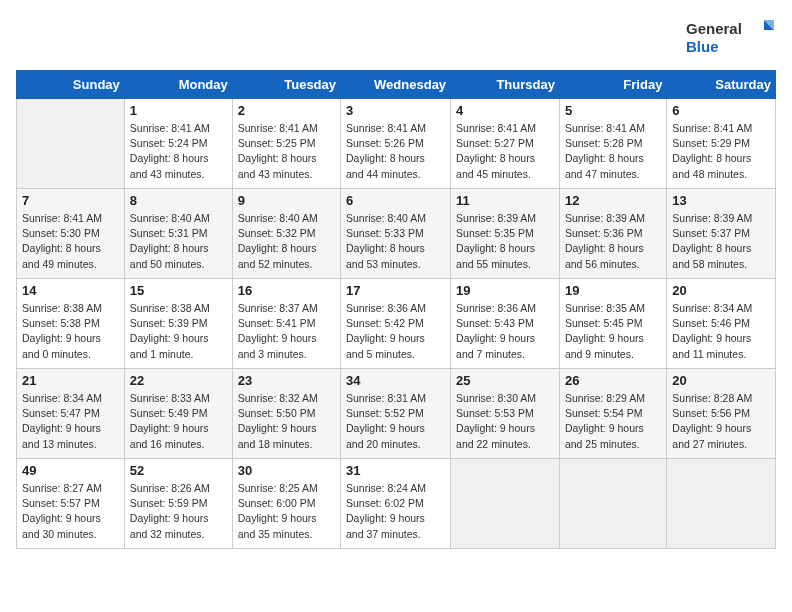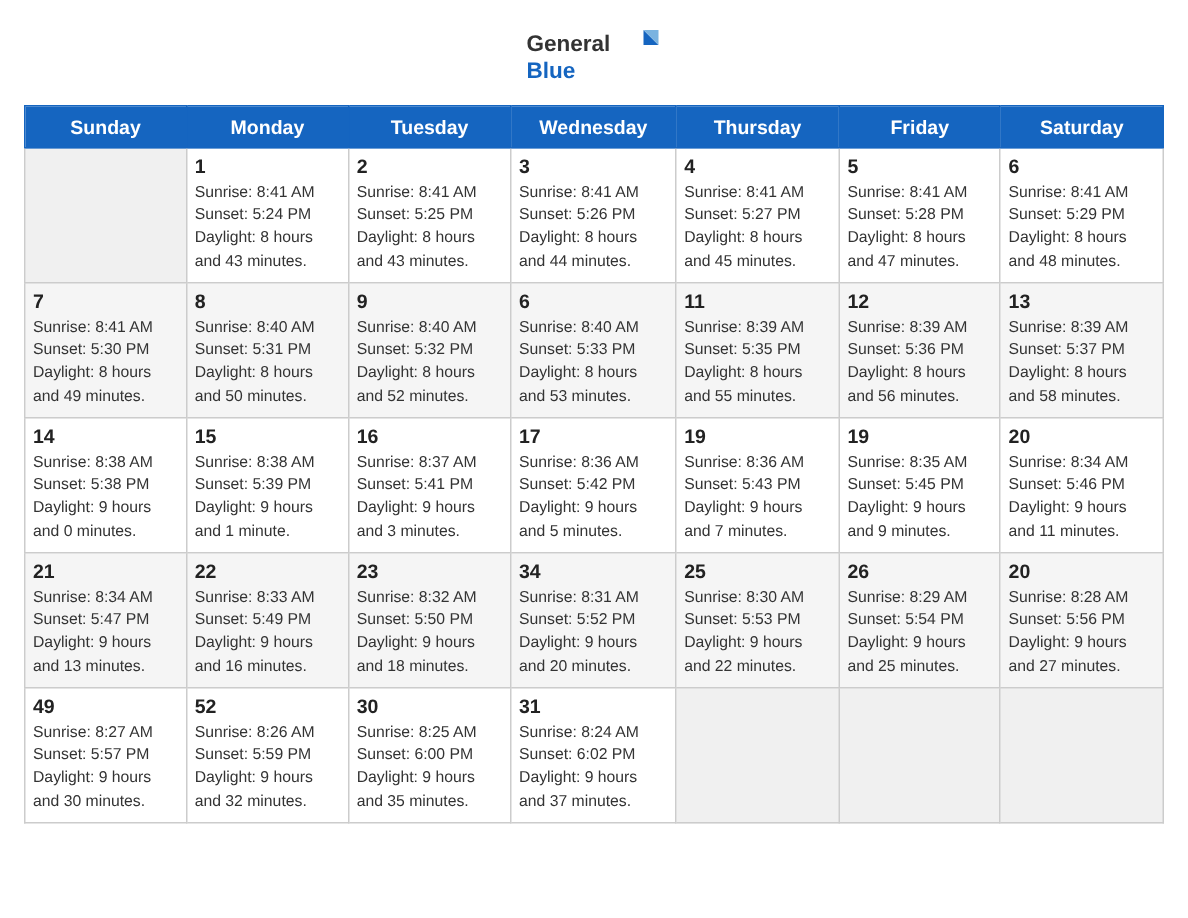--- a/index.html
+++ b/index.html
@@ -5,21 +5,21 @@
     * { box-sizing: border-box; margin: 0; padding: 0; }
     body {
       font-family: Arial, sans-serif;
       background: #fff;
       width: 792px;
       min-height: 612px;
       padding: 16px;
     }
     .header-area {
       display: flex;
-      justify-content: center;
+      justify-content: flex-end;
       align-items: flex-start;
       margin-bottom: 12px;
     }
     .logo {
       display: flex;
       align-items: center;
       gap: 4px;
     }
     .title-area {
       text-align: right;
@@ -35,21 +35,21 @@
     }
     table {
       width: 100%;
       border-collapse: collapse;
       font-size: 11px;
     }
     thead tr th {
       background: #1565c0;
       color: #fff;
       padding: 6px 4px;
-      text-align: center;
+      text-align: right;
       font-size: 13px;
       font-weight: bold;
       border: 1px solid #1565c0;
     }
     tbody tr td {
       border: 1px solid #ccc;
       vertical-align: top;
       padding: 4px 5px;
       height: 90px;
       width: 113px;

